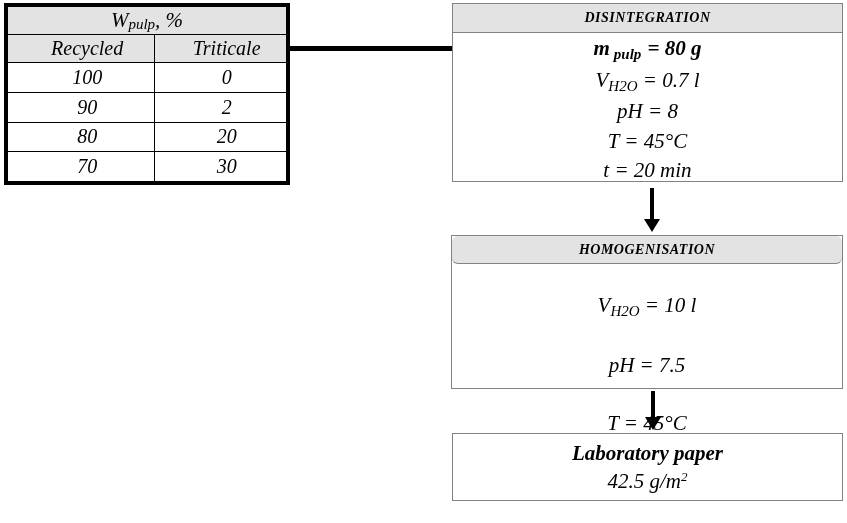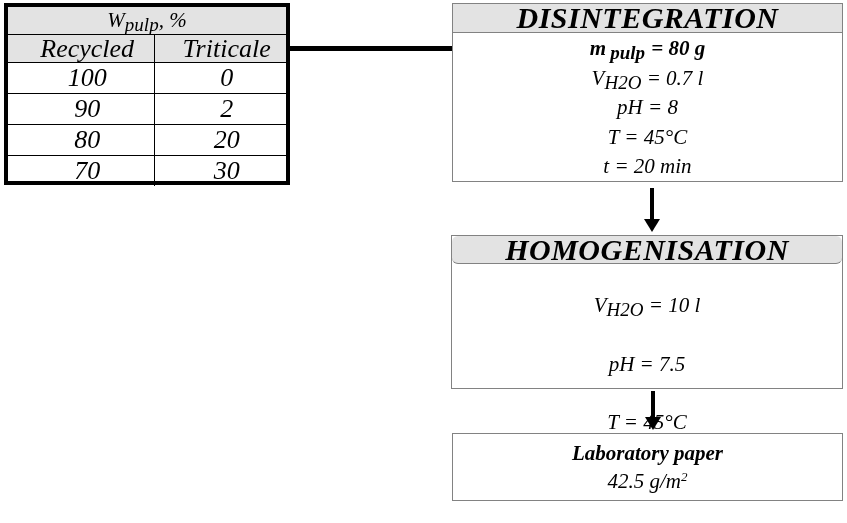--- a/index.html
+++ b/index.html
@@ -15,53 +15,53 @@
   .wtable {
     position:absolute; left:4px; top:3px; width:286px; height:182px;
     border:4px solid var(--table-border,#000); background:#fff;
     display:flex; flex-direction:column; box-sizing:border-box;
   }
   .trow { display:flex; align-items:stretch; border-top:1.5px solid var(--table-border,#000); }
   .trow:first-child { border-top:none; }
   .trow.shade { background:var(--header-fill,#e3e3e3); height:27px; flex:none; }
   .trow.title-row { justify-content:center; align-items:center; font-size:21px; }
   .trow.data { flex:1; }
-  .tcell { display:flex; align-items:center; justify-content:center; font-size:26px;padding-left:12px; }
+  .tcell { display:flex; align-items:center; justify-content:center; font-size:20px;padding-left:12px; }
   .tcell.c0 { width:53%; border-right:1.5px solid var(--table-border,#000); box-sizing:border-box; }
   .tcell.c1 { flex:1; }
 
   
   .box {
     position:absolute; background:#fff;
     border:1.5px solid var(--box-border,#828282);
     box-sizing:border-box; text-align:center;
   }
   .box-header {
     background:var(--header-fill,#e3e3e3);
     border-bottom:1.5px solid var(--box-border,#828282);
-    font-weight:bold; font-size:30px; letter-spacing:0.5px;
+    font-weight:bold; font-size:14px; letter-spacing:0.5px;
     display:flex; align-items:center; justify-content:center;
   }
   .line { font-size:21px; }
   .bold { font-weight:bold; }
 
   #disintegration { left:452px; top:3px; width:391px; height:179px; }
   #disintegration .box-header { height:28px; }
   #disintegration .box-body { padding-top:1px; }
   #disintegration .line { line-height:29.6px; }
 
   #homogenisation { left:451px; top:235px; width:392px; height:154px; }
   #homogenisation .box-header { height:27px;border-radius:6px; }
   #homogenisation .box-body { padding-top:2px; }
   #homogenisation .line { line-height:38px;margin-top:20px; }
 
   #labpaper { left:452px; top:433px; width:391px; height:68px; padding-top:5px; }
   #labpaper .line { line-height:28px; }
 
-  .sub { font-size:19px; position:relative; top:4px; }
+  .sub { font-size:15px; position:relative; top:4px; }
   .sub.gap { margin-left:4px; margin-right:1px; }
   .sup { font-size:13px; position:relative; top:-7px; }
 
   
   .arrow-h { position:absolute; left:290px; top:40px; width:290px; height:17px; }
   .arrow-h .shaft { position:absolute; left:0; top:6px; width:272px; height:5px; background:var(--arrow,#000); }
   .arrow-h .head {
     position:absolute; left:271px; top:0; width:0; height:0;
     border-left:19px solid var(--arrow,#000);
     border-top:8.5px solid transparent; border-bottom:8.5px solid transparent;

